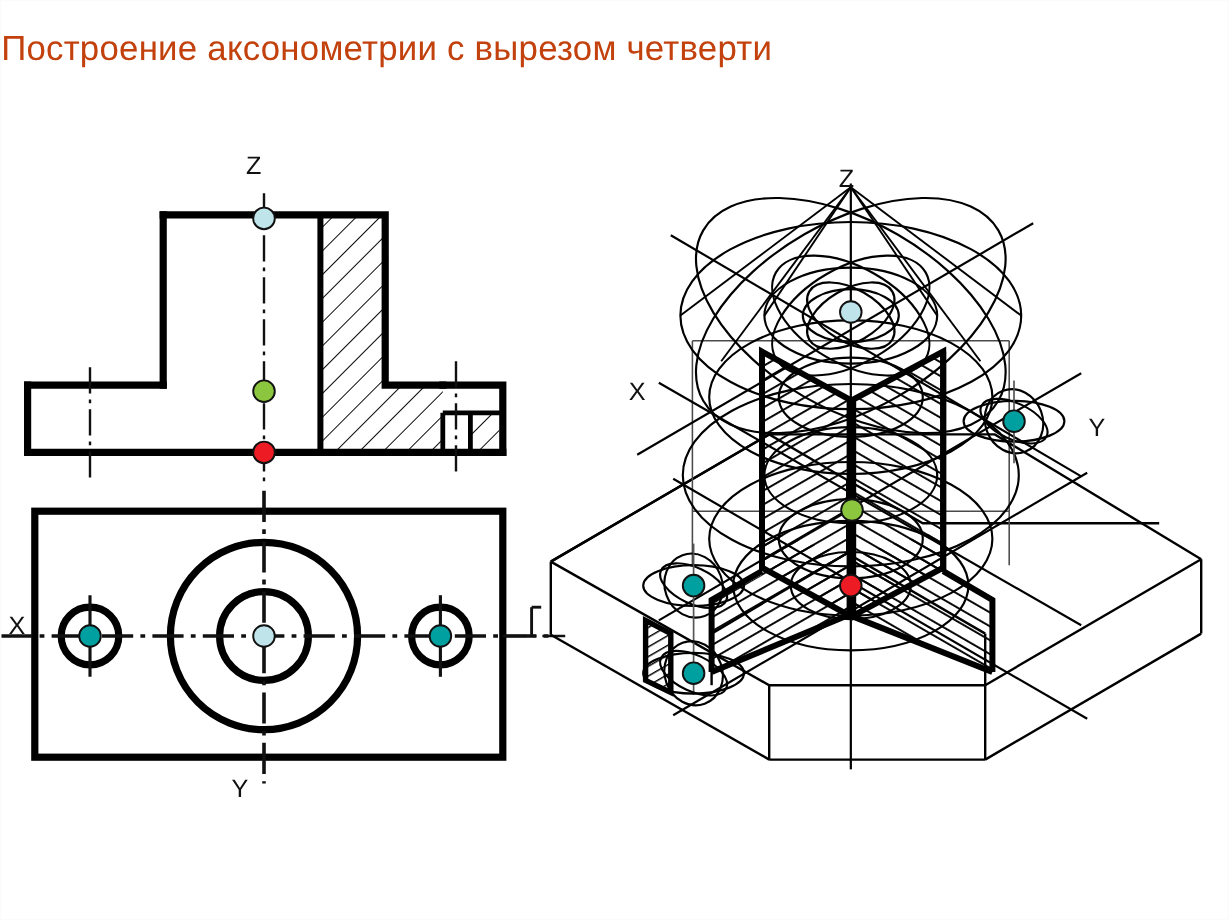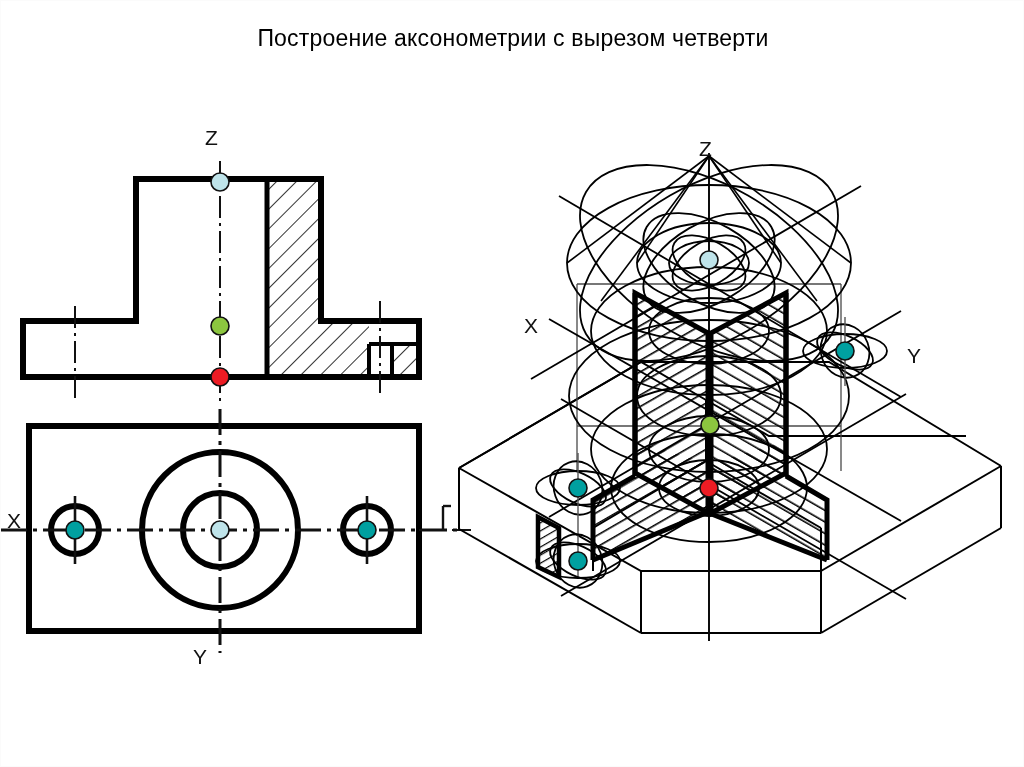--- a/index.html
+++ b/index.html
@@ -16,25 +16,25 @@
     border: 1px solid #fbfbfb;
     box-sizing: border-box;
     overflow: hidden;
     font-family: "Liberation Sans", sans-serif;
   }
   #title {
     position: absolute;
     left: 0;
     top: 24px;
     width: 1024px;
-    text-align: center;
+    text-align: left;
     font-family: "Liberation Sans", sans-serif;
-    font-size: 23px;
+    font-size: 29px;
     font-weight: 400;
-    color: #000000;
+    color: #c2410c;
     letter-spacing: 0.2px;
     white-space: nowrap;
   }
   svg.layer {
     position: absolute;
     left: 0;
     top: 0;
     width: 1024px;
     height: 767px;
   }

